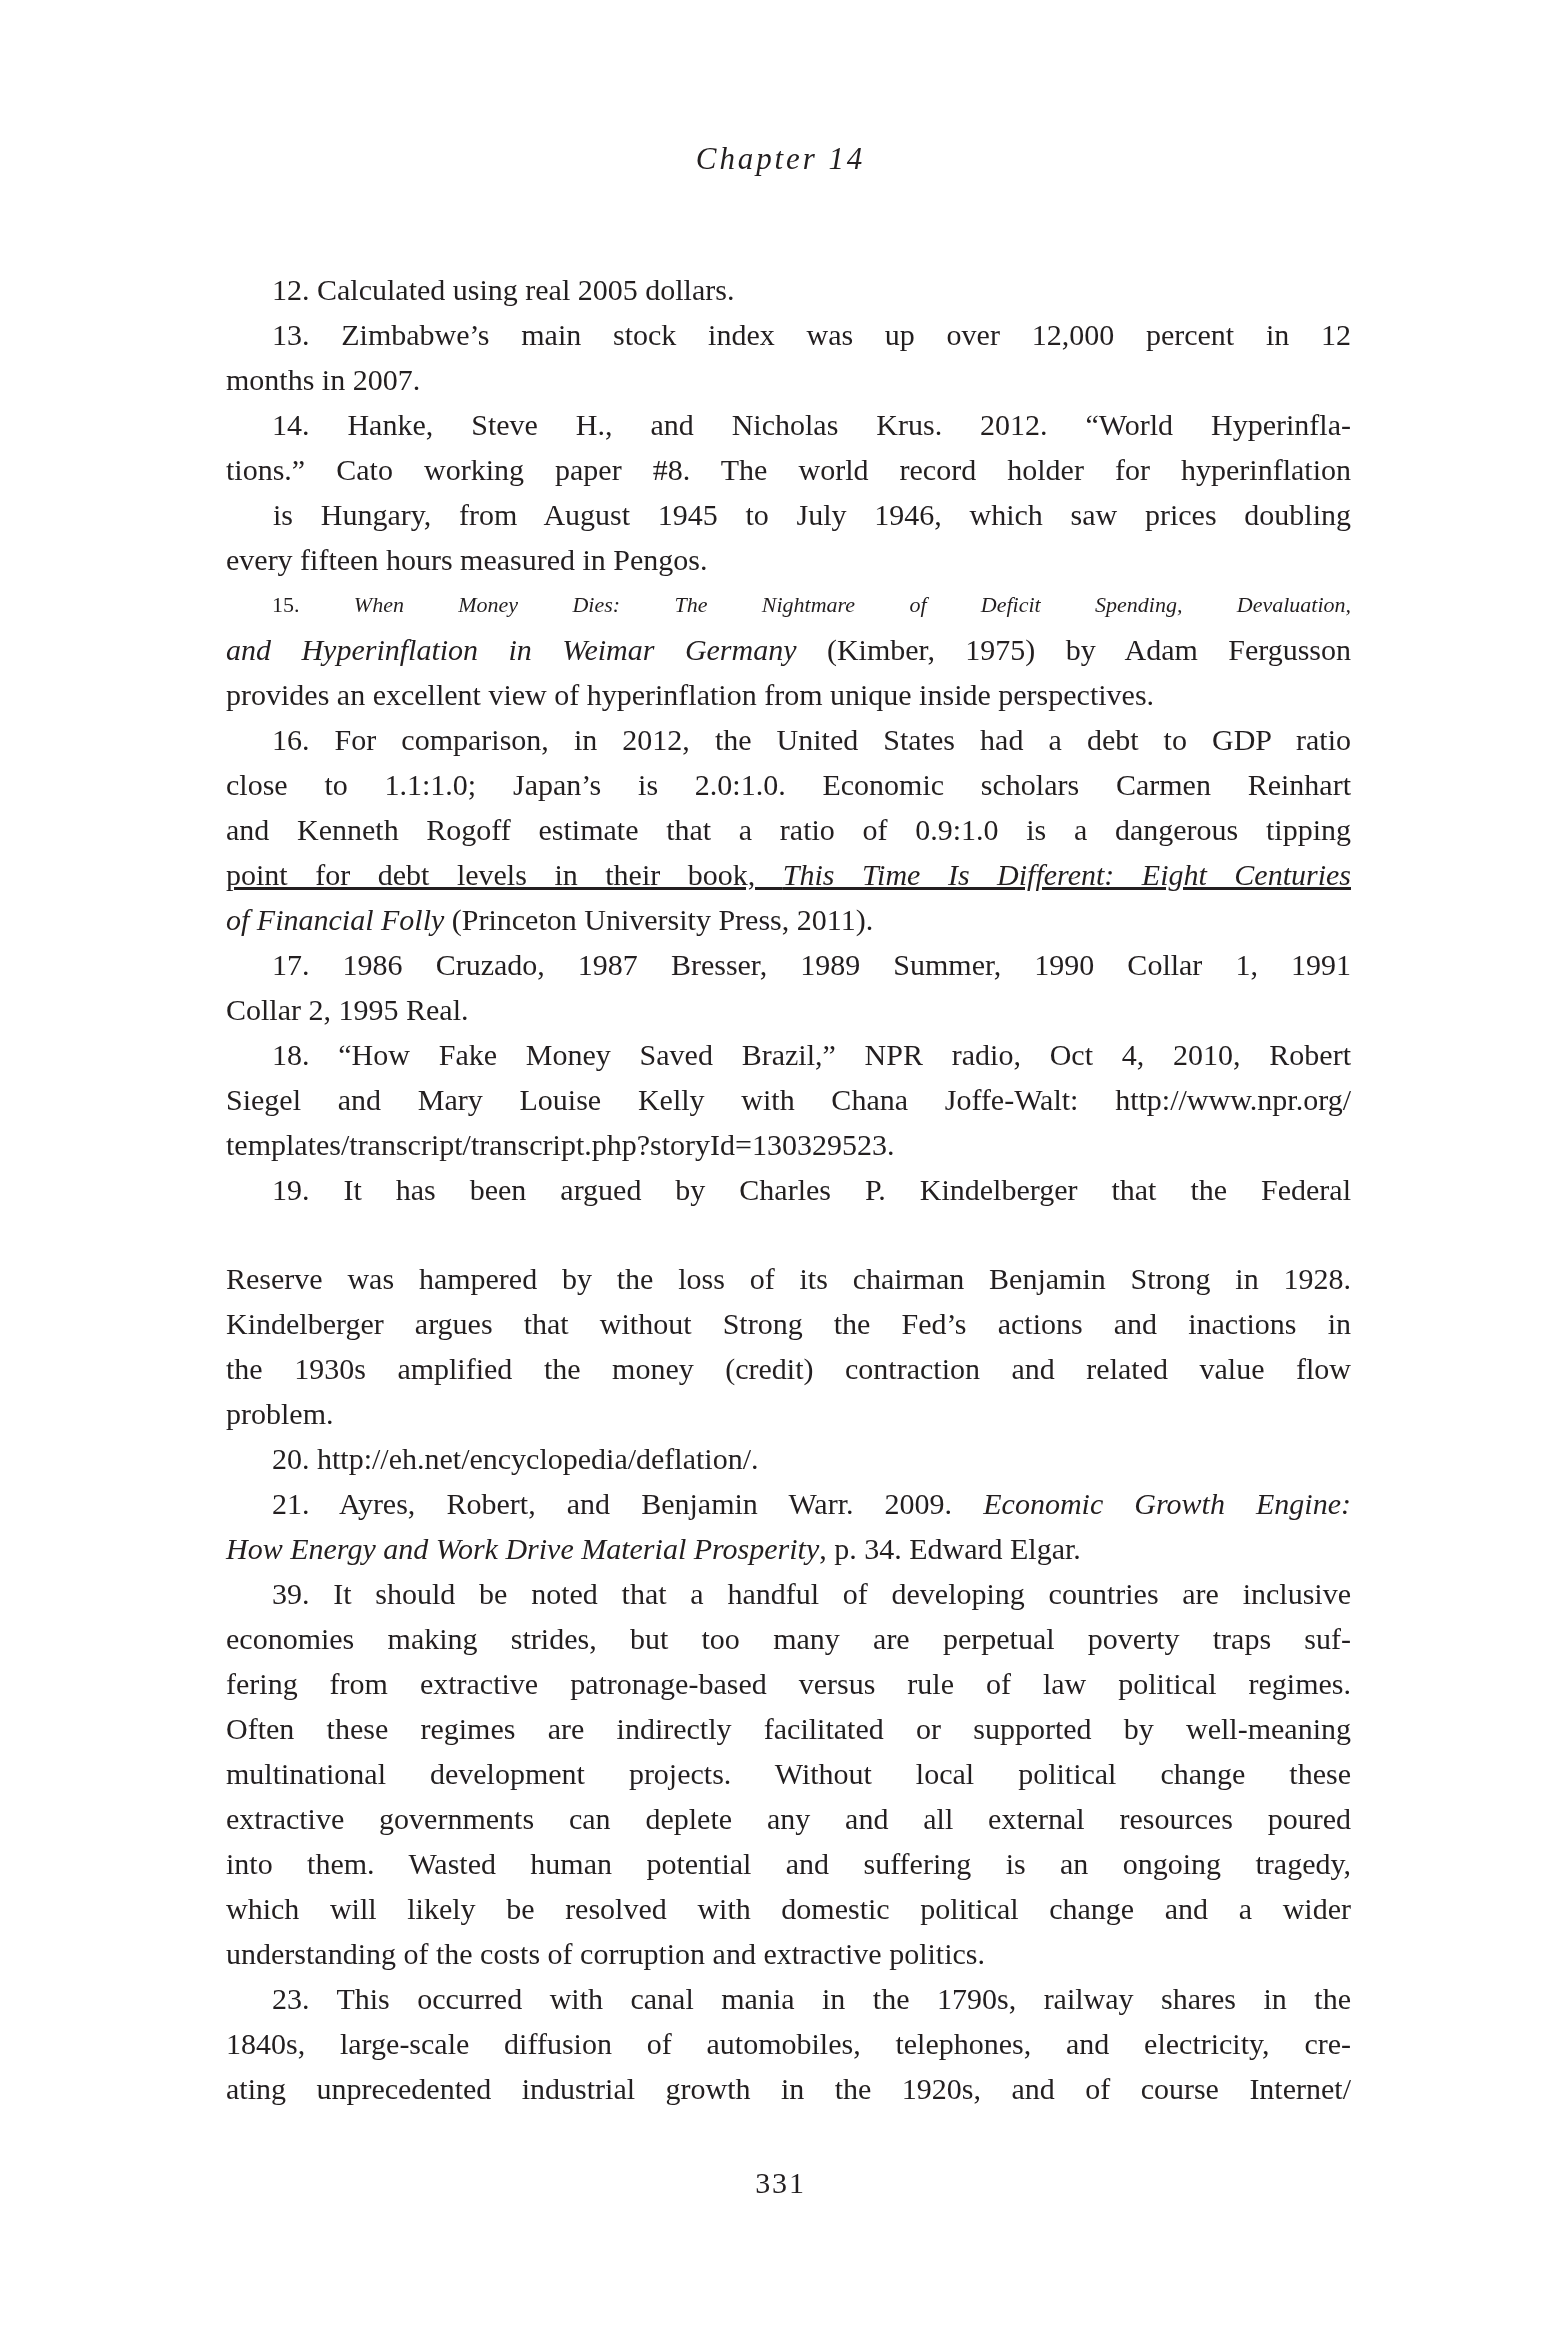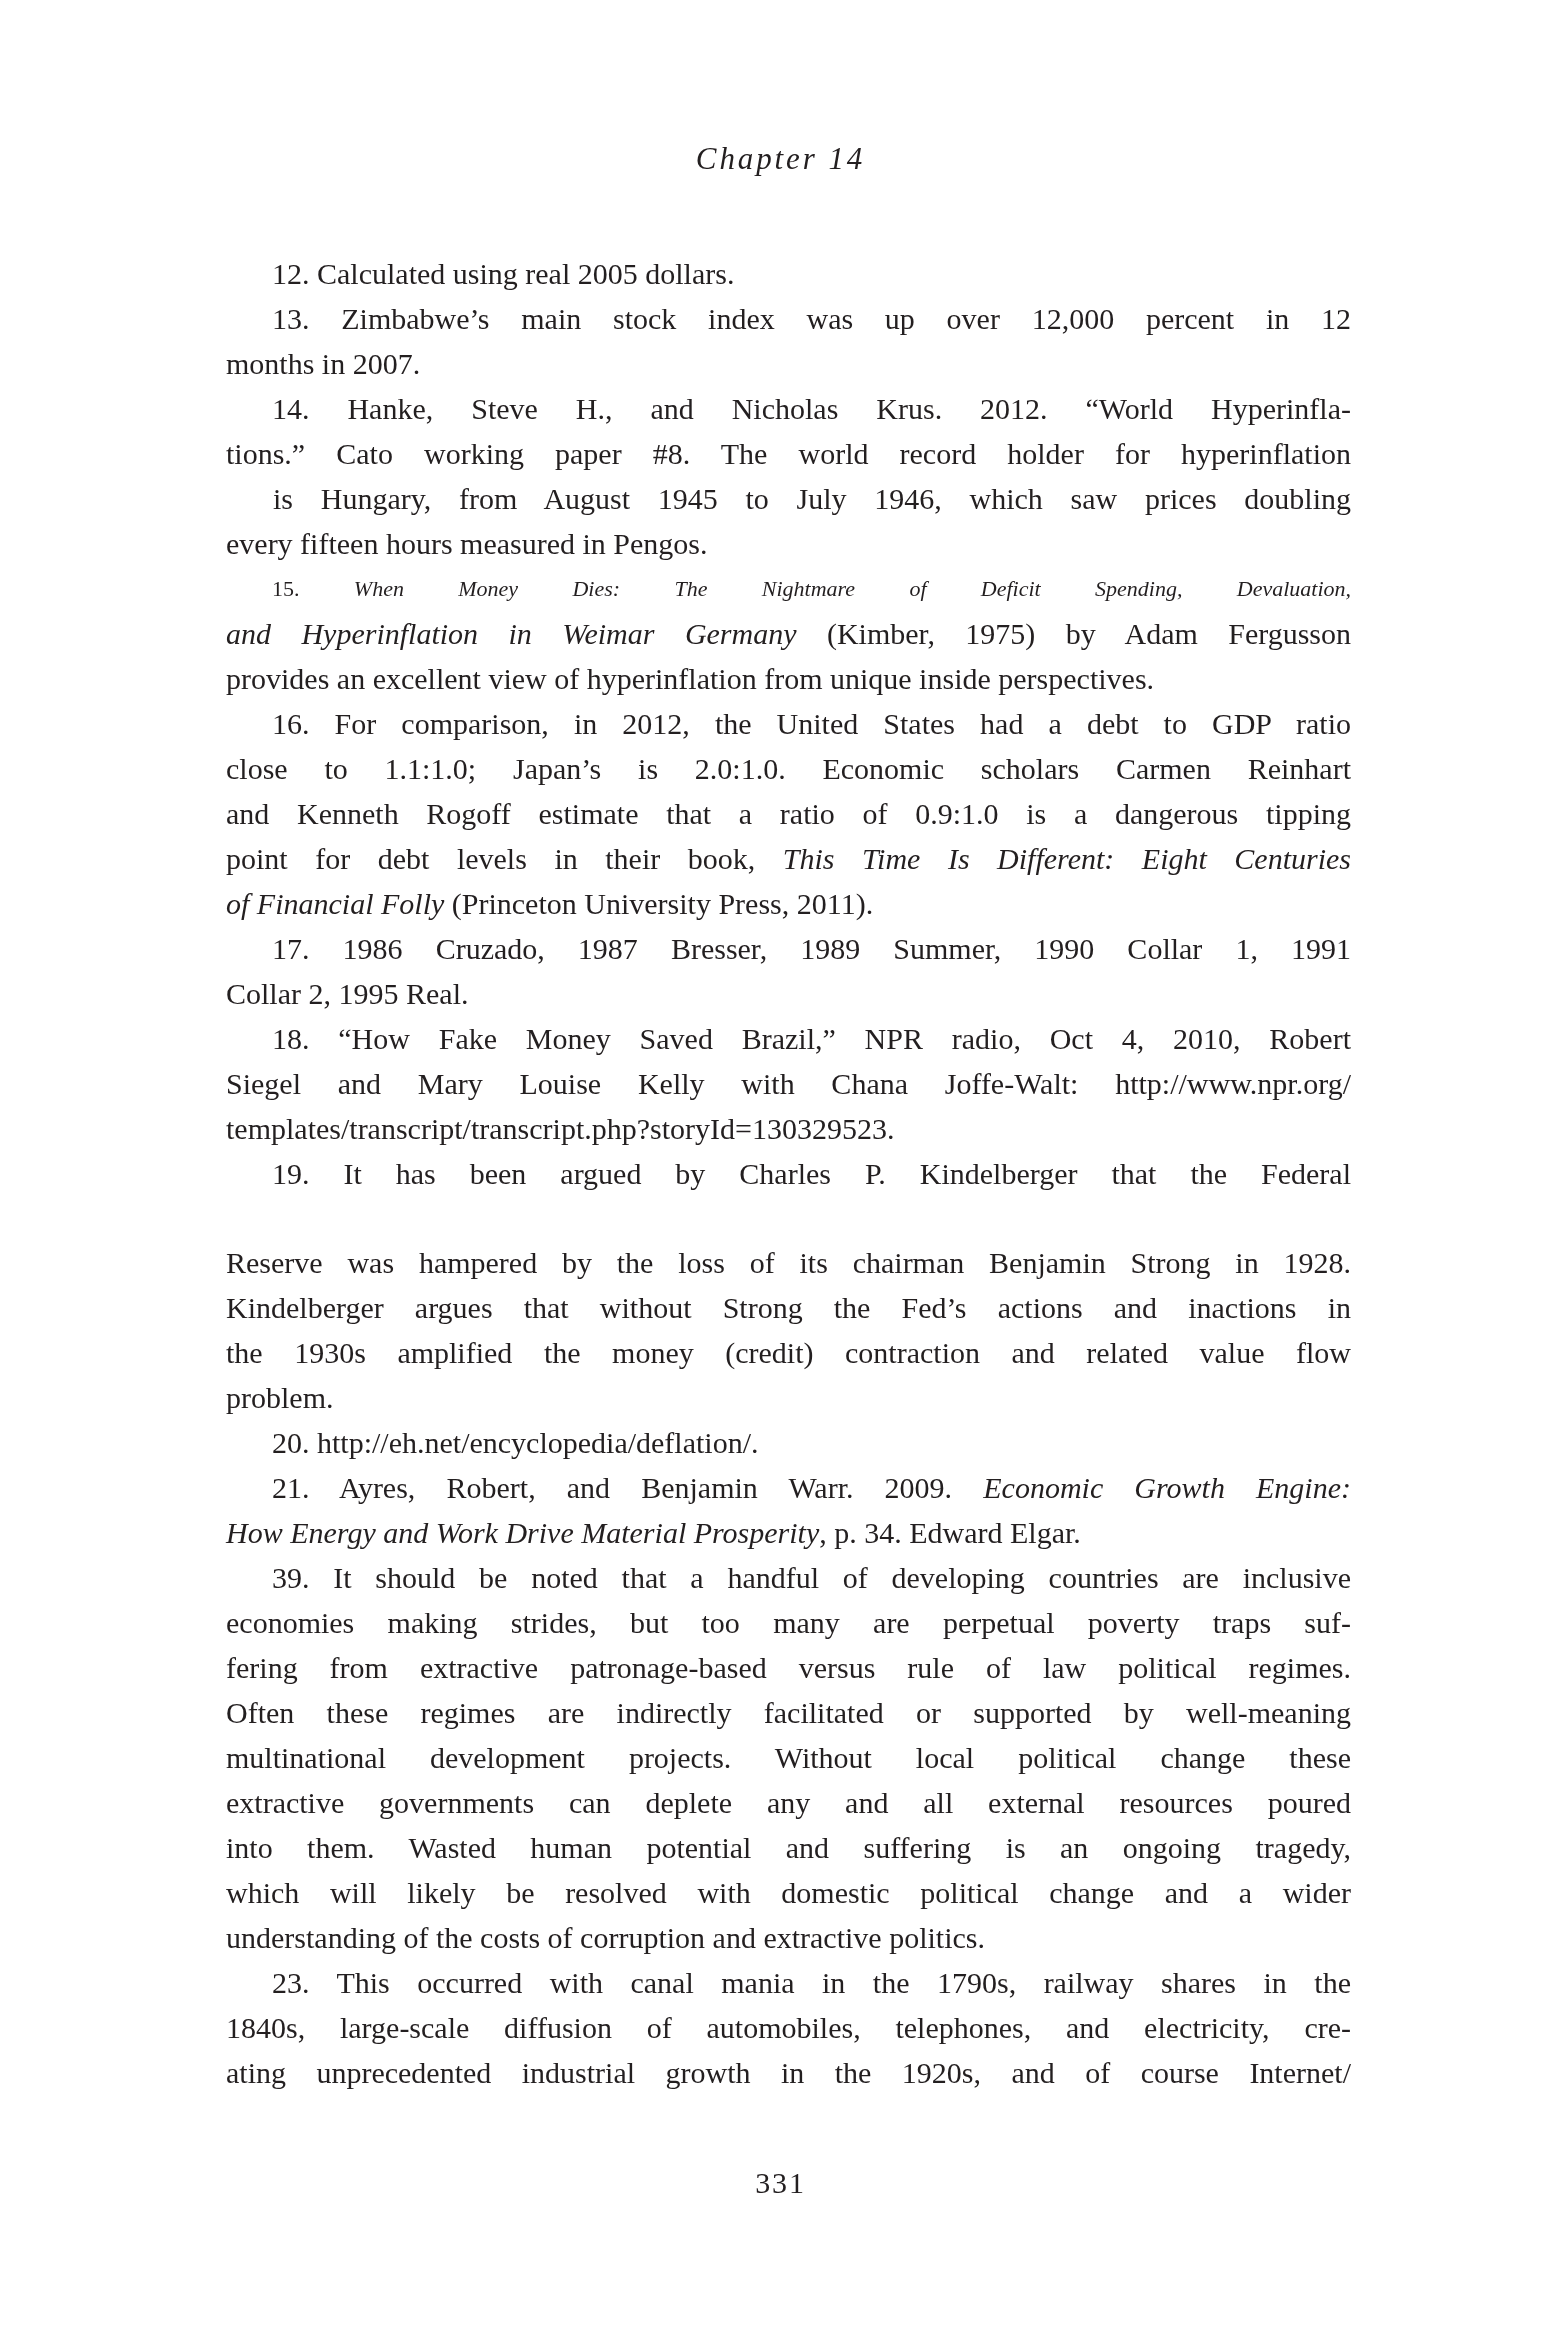--- a/index.html
+++ b/index.html
@@ -1,20 +1,20 @@
 <!DOCTYPE html>
 <html><head>
 <meta charset="utf-8">
 <style>
   html, body { margin: 0; padding: 0; background: #ffffff; }
   body { width: 1561px; height: 2341px; position: relative; overflow: hidden;
          font-family: "Liberation Serif", "DejaVu Serif", serif; color: #231f20; }
   .running-head { position: absolute; left: 0; width: 1561px; top: 140px; text-align: center;
          font-style: italic; font-size: 31px; letter-spacing: 2.9px; line-height: 38px; }
-  .notes { position: absolute; left: 226px; top: 251px; width: 1125px; }
+  .notes { position: absolute; left: 226px; top: 267px; width: 1125px; }
   .line { display: block; height: 45px; line-height: 45px; font-size: 30px;
           white-space: nowrap; text-align: justify; text-align-last: justify; overflow: visible; }
   .line.last { text-align: left; text-align-last: left; }
   .line.indent { padding-left: 46px; }
   .line .it { font-style: italic; }
   .folio { position: absolute; left: 0; width: 1561px; top: 2164px; text-align: center;
            font-size: 30px; letter-spacing: 1.9px; line-height: 38px; }
 </style>
 </head>
 <body>
@@ -38,21 +38,21 @@
       </div>
       <div>
         <span class="line indent" style="white-space: nowrap; font-size: 22px;"><span>15. </span><span class="it">When Money Dies: The Nightmare of Deficit Spending, Devaluation,</span></span>
         <span class="line" style="white-space: nowrap;"><span class="it">and Hyperinflation in Weimar Germany</span><span> (Kimber, 1975) by Adam Fergusson</span></span>
         <span class="line last" style="white-space: nowrap;"><span>provides an excellent view of hyperinflation from unique inside perspectives.</span></span>
       </div>
       <div>
         <span class="line indent" style="white-space: nowrap;"><span>16. For comparison, in 2012, the United States had a debt to GDP ratio</span></span>
         <span class="line" style="white-space: nowrap;"><span>close to 1.1:1.0; Japan’s is 2.0:1.0. Economic scholars Carmen Reinhart</span></span>
         <span class="line" style="white-space: nowrap;"><span>and Kenneth Rogoff estimate that a ratio of 0.9:1.0 is a dangerous tipping</span></span>
-        <span class="line" style="white-space: nowrap;"><span>point for debt levels in their book, </span><span class="it">This Time Is Different: Eight Centuries</span></span>
+        <span class="line" style="white-space: nowrap; text-decoration: underline;"><span>point for debt levels in their book, </span><span class="it">This Time Is Different: Eight Centuries</span></span>
         <span class="line last" style="white-space: nowrap;"><span class="it">of Financial Folly</span><span> (Princeton University Press, 2011).</span></span>
       </div>
       <div>
         <span class="line indent" style="white-space: nowrap;"><span>17. 1986 Cruzado, 1987 Bresser, 1989 Summer, 1990 Collar 1, 1991</span></span>
         <span class="line last" style="white-space: nowrap;"><span>Collar 2, 1995 Real.</span></span>
       </div>
       <div>
         <span class="line indent" style="white-space: nowrap;"><span>18. “How Fake Money Saved Brazil,” NPR radio, Oct 4, 2010, Robert</span></span>
         <span class="line" style="white-space: nowrap;"><span>Siegel and Mary Louise Kelly with Chana Joffe-Walt: http://www.npr.org/</span></span>
         <span class="line last" style="white-space: nowrap;"><span>templates/transcript/transcript.php?storyId=130329523.</span></span>

